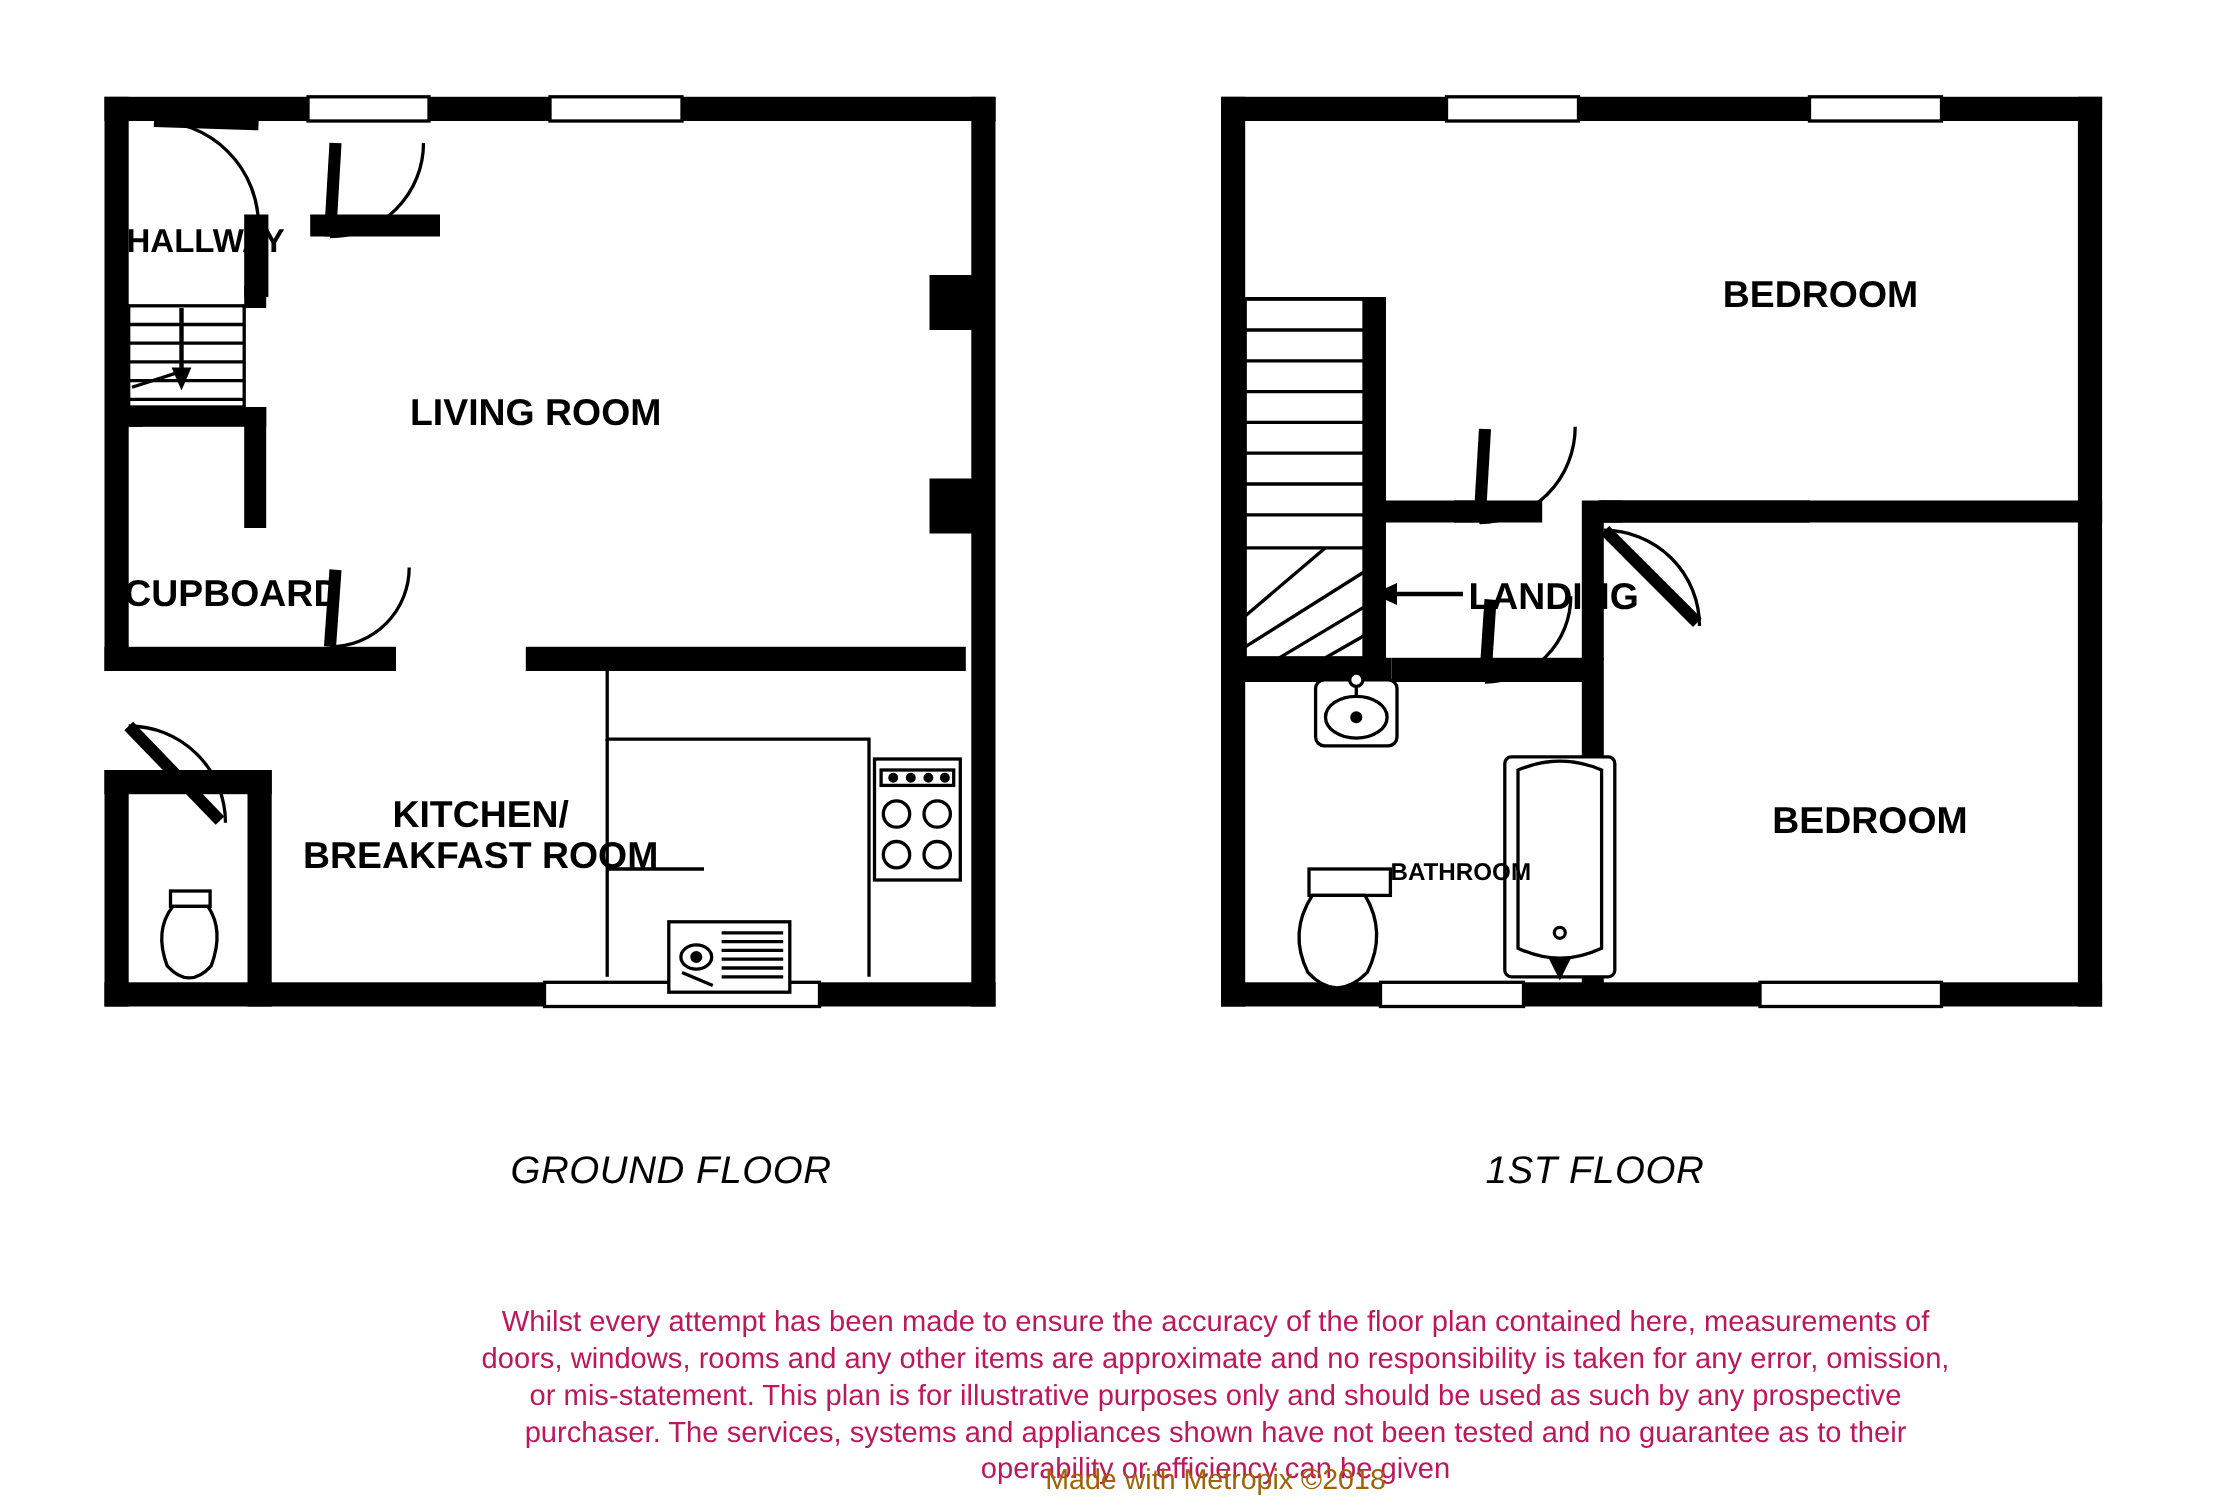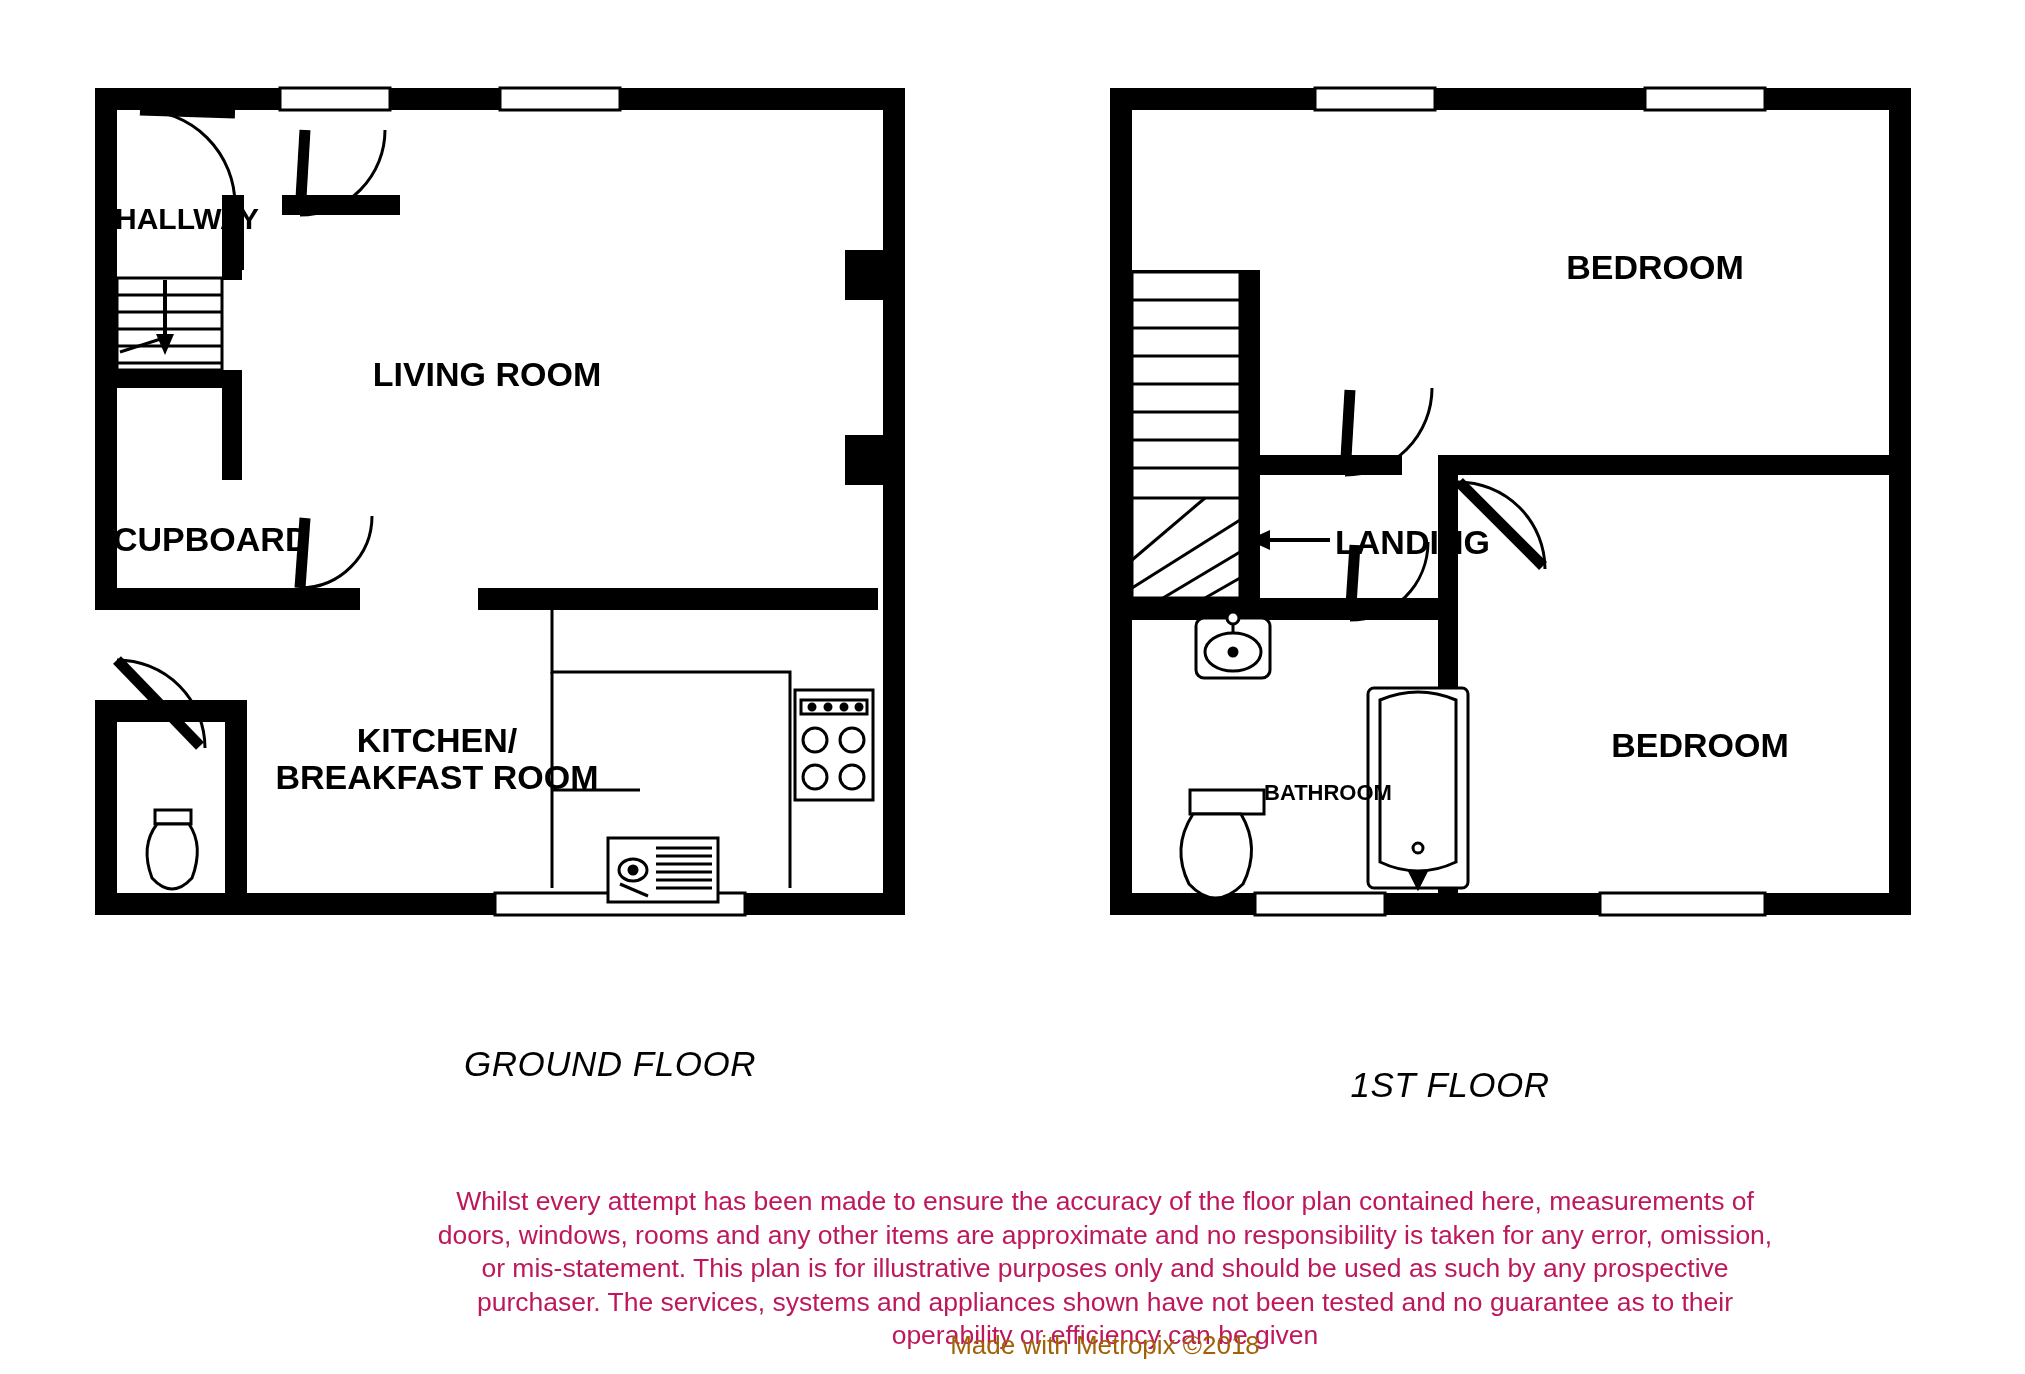--- a/index.html
+++ b/index.html
@@ -36,21 +36,20 @@
   }
   #caption-ground {
     left: 200px;
     top: 1044px;
     width: 820px;
   }
   #caption-first {
     left: 1040px;
     top: 1044px;
     width: 820px;
-    margin-top: 21px;
   }
   #disclaimer {
     position: absolute;
     left: 430px;
     top: 1185px;
     width: 1350px;
     text-align: center;
     font-size: 26.5px;
     line-height: 33.5px;
     color: #be185d;

